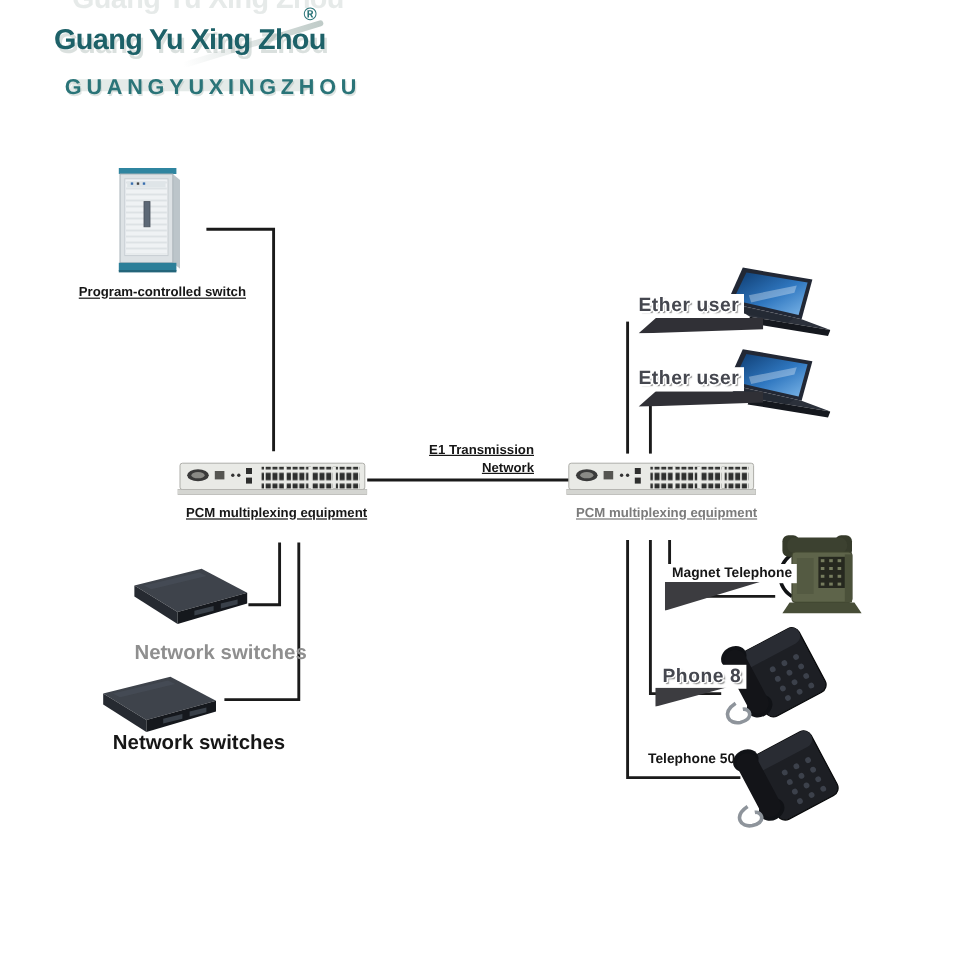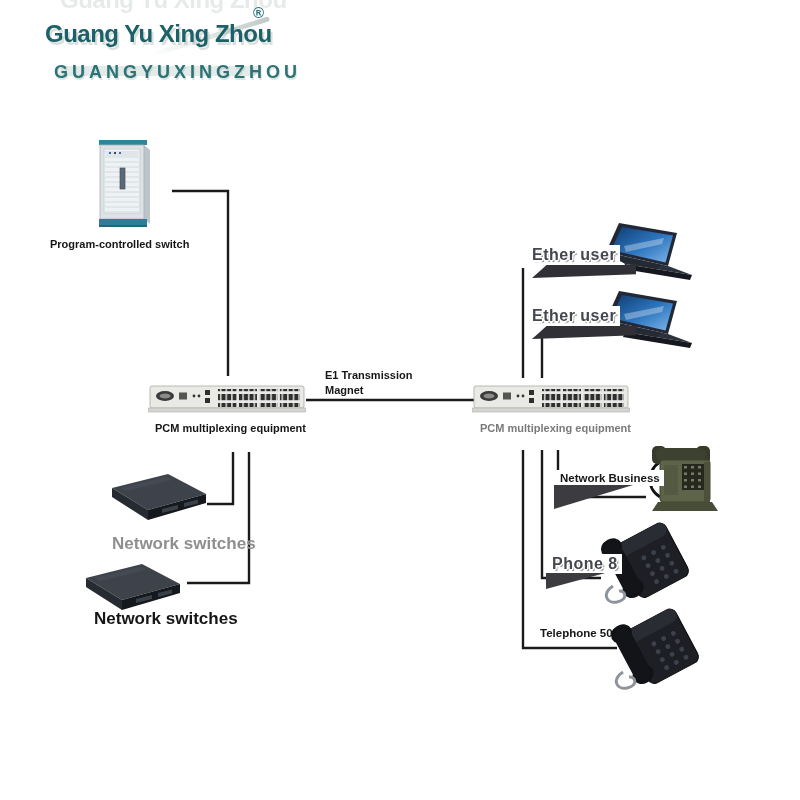--- a/index.html
+++ b/index.html
@@ -16,21 +16,21 @@
   .logo-title{position:absolute;left:45px;top:20px;font-size:24px;font-weight:bold;
               color:#1d6168;letter-spacing:-0.5px;white-space:nowrap;
               text-shadow:2px 3px 0 rgba(150,165,160,0.35);}
   .logo-reg{position:absolute;left:253px;top:4px;font-size:15px;font-weight:bold;color:#2a7478;}
   .logo-subtitle{position:absolute;left:54px;top:62px;font-size:18px;font-weight:bold;
                  color:#2a7478;letter-spacing:4px;white-space:nowrap;
                  text-shadow:1px 2px 0 rgba(150,165,160,0.3);}
   
   .node{position:absolute;}
   .lbl{position:absolute;font-weight:bold;color:#161616;white-space:nowrap;z-index:6;}
-  .lbl.center{text-align:left;}
+  .lbl.center{text-align:right;text-decoration:underline;}
   .links{position:absolute;left:0;top:0;z-index:2;}
   .links path{fill:none;stroke:#1a1a1a;stroke-width:2.4;}
   
   .sm{font-size:11px;}
   .md{font-size:17px;}
   .dim{color:#7a7a7a;}
   .dim2{color:#8f8f8f;}
   
   .sticker{background:#fff;padding:1px 4px;font-size:16px;font-weight:bold;color:#45474f;
            letter-spacing:0.5px;
@@ -116,21 +116,21 @@
       <rect x="70" y="5" width="82" height="18" fill="url(#pcmPorts)"></rect>
       <rect x="88.5" y="5" width="2.4" height="18" fill="#e9eae6"></rect>
       <rect x="109" y="5" width="2.4" height="18" fill="#e9eae6"></rect>
       <rect x="129.5" y="5" width="2.4" height="18" fill="#e9eae6"></rect>
     </svg>
   </div>
   <div class="lbl sm center" style="left:155px;top:422px;width:145px">PCM multiplexing equipment</div>
 
   <div class="lbl sm center" style="left:325px;top:368px;width:120px;line-height:15px">
     <div>E1 Transmission</div>
-    <div>Magnet</div>
+    <div>Network</div>
   </div>
 
   <div class="node" style="left:472px;top:384px;z-index:4">
     <svg width="158" height="30">
       <rect x="2" y="2" width="154" height="22" rx="2" fill="#e9eae6" stroke="#aaaaa5" stroke-width="0.8"></rect>
       <rect x="0" y="24" width="158" height="4" fill="#d4d5d1" stroke="#b0b0ac" stroke-width="0.6"></rect>
       <ellipse cx="17" cy="12" rx="9" ry="5" fill="#3a3a3a"></ellipse>
       <ellipse cx="17" cy="12" rx="5.5" ry="2.6" fill="#8a8a86"></ellipse>
       <rect x="31" y="8.5" width="8" height="7" fill="#555551"></rect>
       <circle cx="46" cy="12" r="1.4" fill="#333"></circle>
@@ -193,21 +193,21 @@
       <rect x="44" y="36" width="3" height="2.5" fill="#767c5e"></rect>
         <rect x="51" y="36" width="3" height="2.5" fill="#767c5e"></rect>
         <rect x="58" y="36" width="3" height="2.5" fill="#767c5e"></rect>
       <rect x="44" y="42.5" width="3" height="2.5" fill="#767c5e"></rect>
         <rect x="51" y="42.5" width="3" height="2.5" fill="#767c5e"></rect>
         <rect x="58" y="42.5" width="3" height="2.5" fill="#767c5e"></rect>
       <polygon points="18,59 72,59 78,68 12,68" fill="#474d37"></polygon>
     </svg>
   </div>
   <div class="lbl boxed" style="left:556px;top:470px">
-    <span>Network Business</span>
+    <span>Magnet Telephone</span>
     <span class="wedge tri magnet-w"></span>
   </div>
 
   <div class="node" style="left:595px;top:518px;z-index:4">
     <svg width="100" height="92">
       <g transform="rotate(-28 50 46)">
         <rect x="30" y="16" width="56" height="60" rx="7" fill="#1d1f24" stroke="#070809" stroke-width="1"></rect>
         <rect x="30" y="16" width="56" height="14" rx="7" fill="#292c33"></rect>
         <circle cx="52" cy="40" r="2.4" fill="#3c414b"></circle>
           <circle cx="63" cy="40" r="2.4" fill="#3c414b"></circle>

